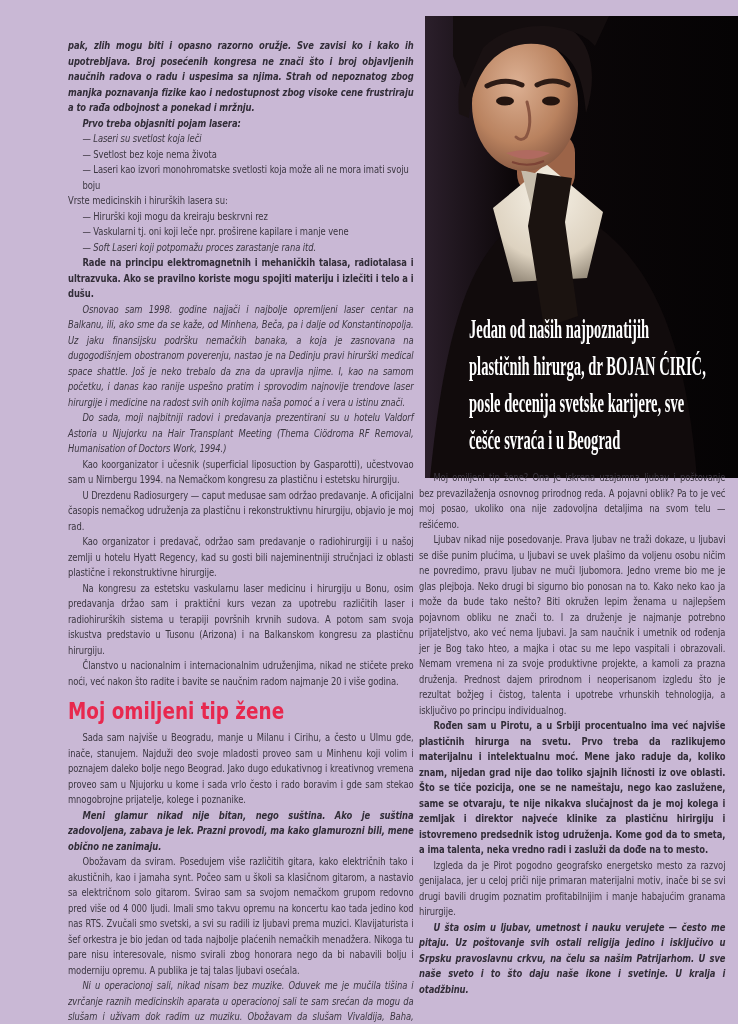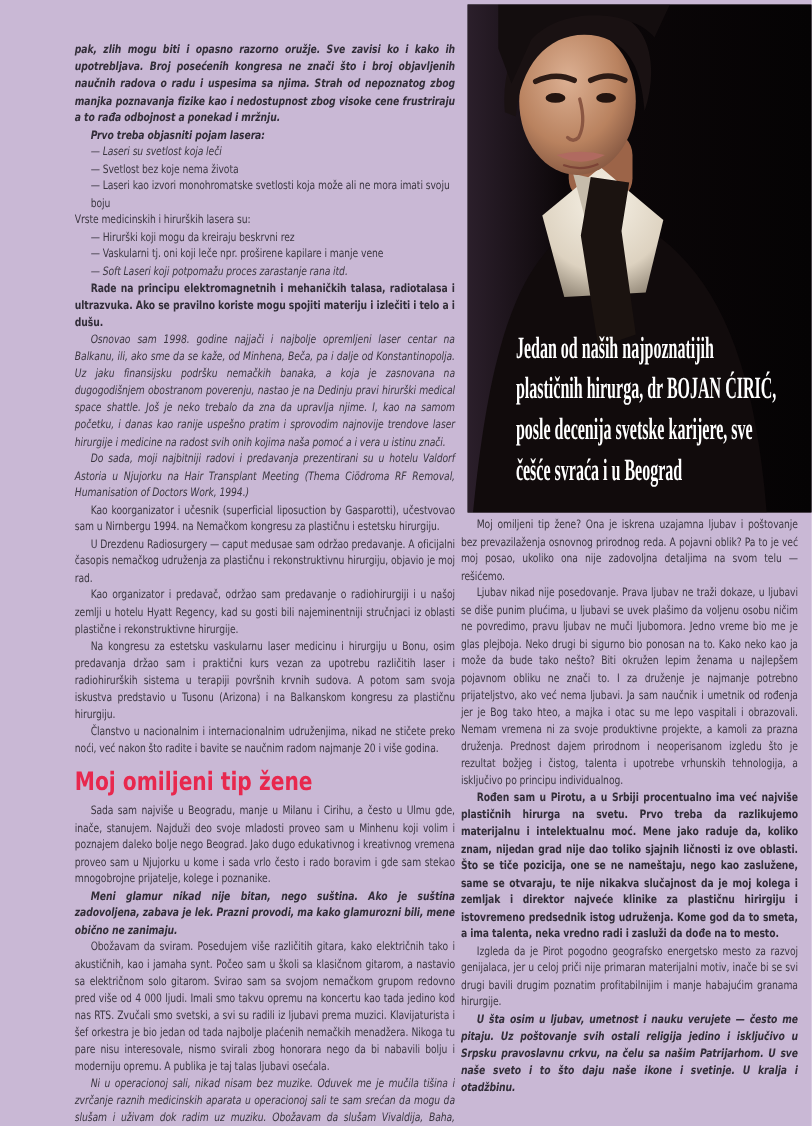--- a/index.html
+++ b/index.html
@@ -32,21 +32,21 @@
     color:#e8284e;
     font-size:23px;
     font-weight:bold;
     line-height:26px;
     margin:9px 0 6px 0;
     text-align:left;
     letter-spacing:0;
   }
   .photo{
     position:absolute;
-    left:425px;top:4px;
+    left:425px;top:16px;
     width:313px;height:462px;
     background:#0a0607;
     overflow:hidden;
   }
   .photo svg{display:block;}
   .caption{
     position:absolute;
     left:44px;top:294px;
     width:486px;
     transform:scaleX(0.52);

